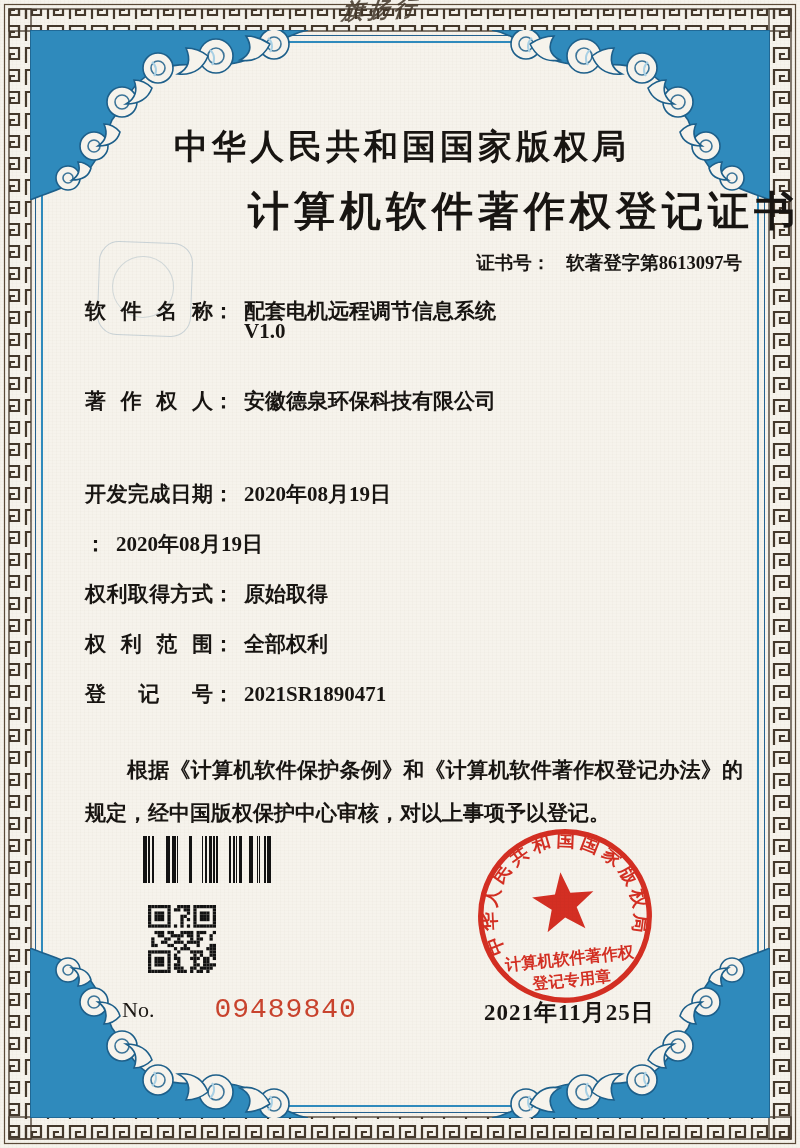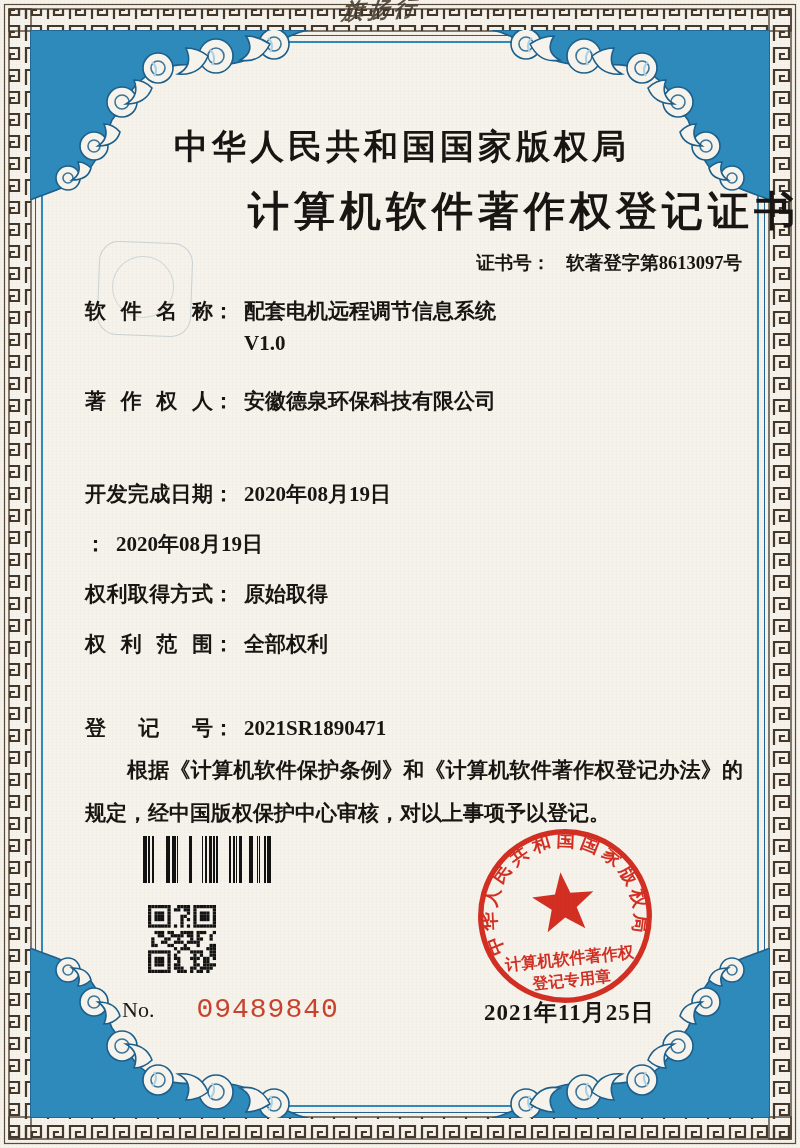--- a/index.html
+++ b/index.html
@@ -53,21 +53,21 @@
   }
   .frow{position:absolute;left:85px;display:flex;align-items:flex-start;font-size:21px;font-weight:bold;line-height:30px;}
   .flabel{display:inline-block;width:128px;text-align:justify;text-align-last:justify;}
   .fcolon{display:inline-block;}
   .fvalue{display:inline-block;margin-left:10px;}
   .fvalue2{position:absolute;left:244px;font-size:21px;font-weight:bold;line-height:30px;}
   .paragraph{
     position:absolute;left:85px;top:728px;width:658px;
     font-size:21px;font-weight:bold;line-height:43px;text-indent:2em;text-align:justify;
   }
-  .serial{position:absolute;left:122px;top:994px;display:flex;align-items:baseline;gap:2px;}
+  .serial{position:absolute;left:122px;top:994px;display:flex;align-items:baseline;gap:20px;}
   .serial-label{font-size:22px;color:#1b1713;}
   .serial-num{font-family:"Liberation Mono","DejaVu Sans Mono",monospace;font-size:28px;letter-spacing:1px;color:var(--serial_red);margin-left:40px;}
   .issue-date{position:absolute;left:484px;top:997px;font-size:23px;font-weight:bold;letter-spacing:1px;}
   .seal{position:absolute;left:467px;top:818px;width:196px;height:196px;transform:rotate(-6deg);mix-blend-mode:multiply;opacity:.94;pointer-events:none;}
   .barcode{position:absolute;left:143px;top:836px;}
   .qrcode{position:absolute;left:148px;top:905px;}
 </style>
 </head>
 <body>
 
@@ -147,21 +147,21 @@
   <div class="certno">
     <span>证书号：</span>
     <span>软著登字第8613097号</span>
   </div>
 
   <div class="frow" style="top:296px">
     <span class="flabel">软件名称</span>
       <span class="fcolon">：</span>
     <span class="fvalue">配套电机远程调节信息系统</span>
   </div>
-  <div class="fvalue2" style="top:328px">V1.0</div>
+  <div class="fvalue2" style="top:316px">V1.0</div>
 
   <div class="frow" style="top:386px">
     <span class="flabel">著作权人</span>
       <span class="fcolon">：</span>
     <span class="fvalue">安徽德泉环保科技有限公司</span>
   </div>
 
   <div class="frow" style="top:479px">
     <span class="flabel">开发完成日期</span>
       <span class="fcolon">：</span>
@@ -178,21 +178,21 @@
       <span class="fcolon">：</span>
     <span class="fvalue">原始取得</span>
   </div>
 
   <div class="frow" style="top:629px">
     <span class="flabel">权利范围</span>
       <span class="fcolon">：</span>
     <span class="fvalue">全部权利</span>
   </div>
 
-  <div class="frow" style="top:713px">
+  <div class="frow" style="top:679px">
     <span class="flabel">登记号</span>
       <span class="fcolon">：</span>
     <span class="fvalue">2021SR1890471</span>
   </div>
 
   <p class="paragraph">根据《计算机软件保护条例》和《计算机软件著作权登记办法》的规定，经中国版权保护中心审核，对以上事项予以登记。</p>
 
   <svg class="barcode" id="barcodeSvg" width="128" height="47" viewBox="0 0 128 47">
       <rect x="0" y="0" width="4" height="47" fill="#121212"></rect>
       <rect x="5" y="0" width="2" height="47" fill="#121212"></rect>

